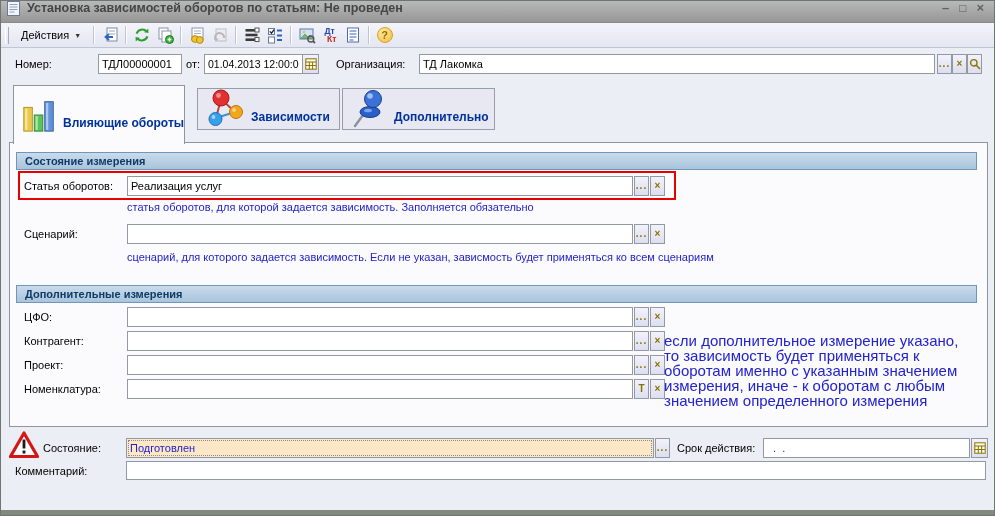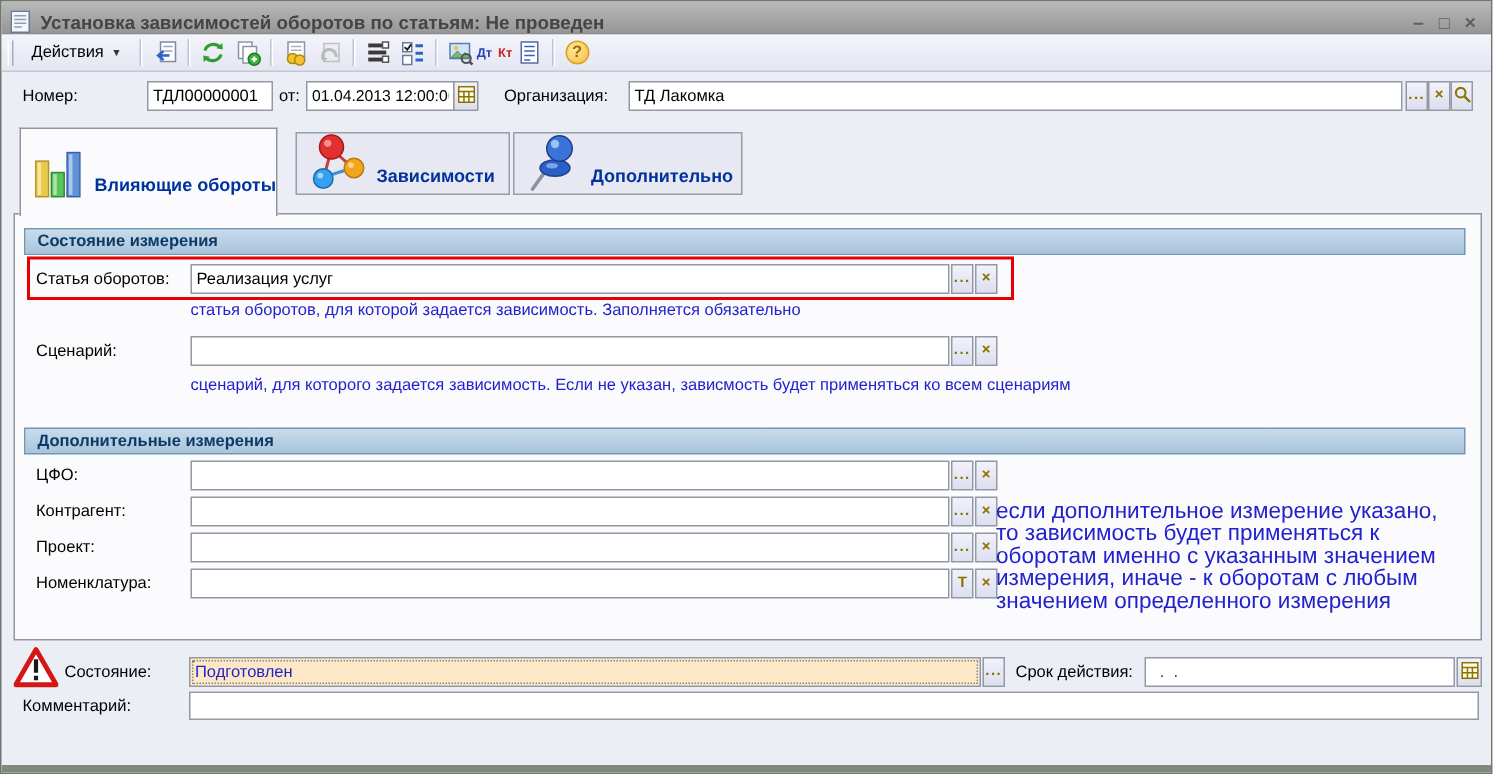--- a/index.html
+++ b/index.html
@@ -8,21 +8,21 @@
 
   #win {
     position: relative; width: 995px; height: 516px;
     background: #eceef6; border: 1px solid #6f766f; overflow: hidden;
   }
 
   
   .titlebar {
     position: absolute; left:0; top:0; right:0; height:22px;
     background: linear-gradient(180deg,#b9b9b9,#969696);
-    display:flex; align-items:flex-end; padding:0 6px;
+    display:flex; align-items:flex-start; padding:0 6px;
     border-bottom:1px solid #8a8a8a;
   }
   .title-icon { display:inline-flex; margin-right:7px; }
   .title-text { font-size:12.5px; font-weight:bold; color:#454545; white-space:nowrap; }
   .win-controls { margin-left:auto; display:flex; align-items:center; gap:10px; padding-right:4px; }
   .wbtn { color:#5f5f5f; font-weight:bold; font-size:13px; line-height:14px; cursor:default; }
   .wbtn.max { font-size:12px; }
 
   
   .toolbar {
@@ -37,21 +37,21 @@
     background:transparent; font-size:11px; color:#000; padding:2px 7px; cursor:pointer;
     font-family:inherit;
   }
   .dd { font-size:7px; color:#333; }
   .tsep { width:1px; height:18px; background:#bfc3d2; margin:0 4px; box-shadow:1px 0 0 #fff; }
   .tbtn {
     width:23px; height:22px; display:flex; align-items:center; justify-content:center;
     background:transparent; border:1px solid transparent; cursor:pointer; padding:0;
   }
   .tbtn.disabled { opacity:.55; }
-  .dtkt { display:flex; flex-direction:row; line-height:8px; font-size:8.5px; font-weight:bold; }
+  .dtkt { display:flex; flex-direction:column; line-height:8px; font-size:8.5px; font-weight:bold; }
   .dtkt .dt { color:#2244bb; }
   .dtkt .kt { color:#cc2222; margin-left:4px; }
   .help-circle {
     width:16px; height:16px; border-radius:50%;
     background: radial-gradient(circle at 35% 30%, #ffe9a0, #f6bc3e);
     border:1px solid #d9a21e; color:#9a6a00; font-weight:bold; font-size:11px;
     display:flex; align-items:center; justify-content:center;
   }
 
   

